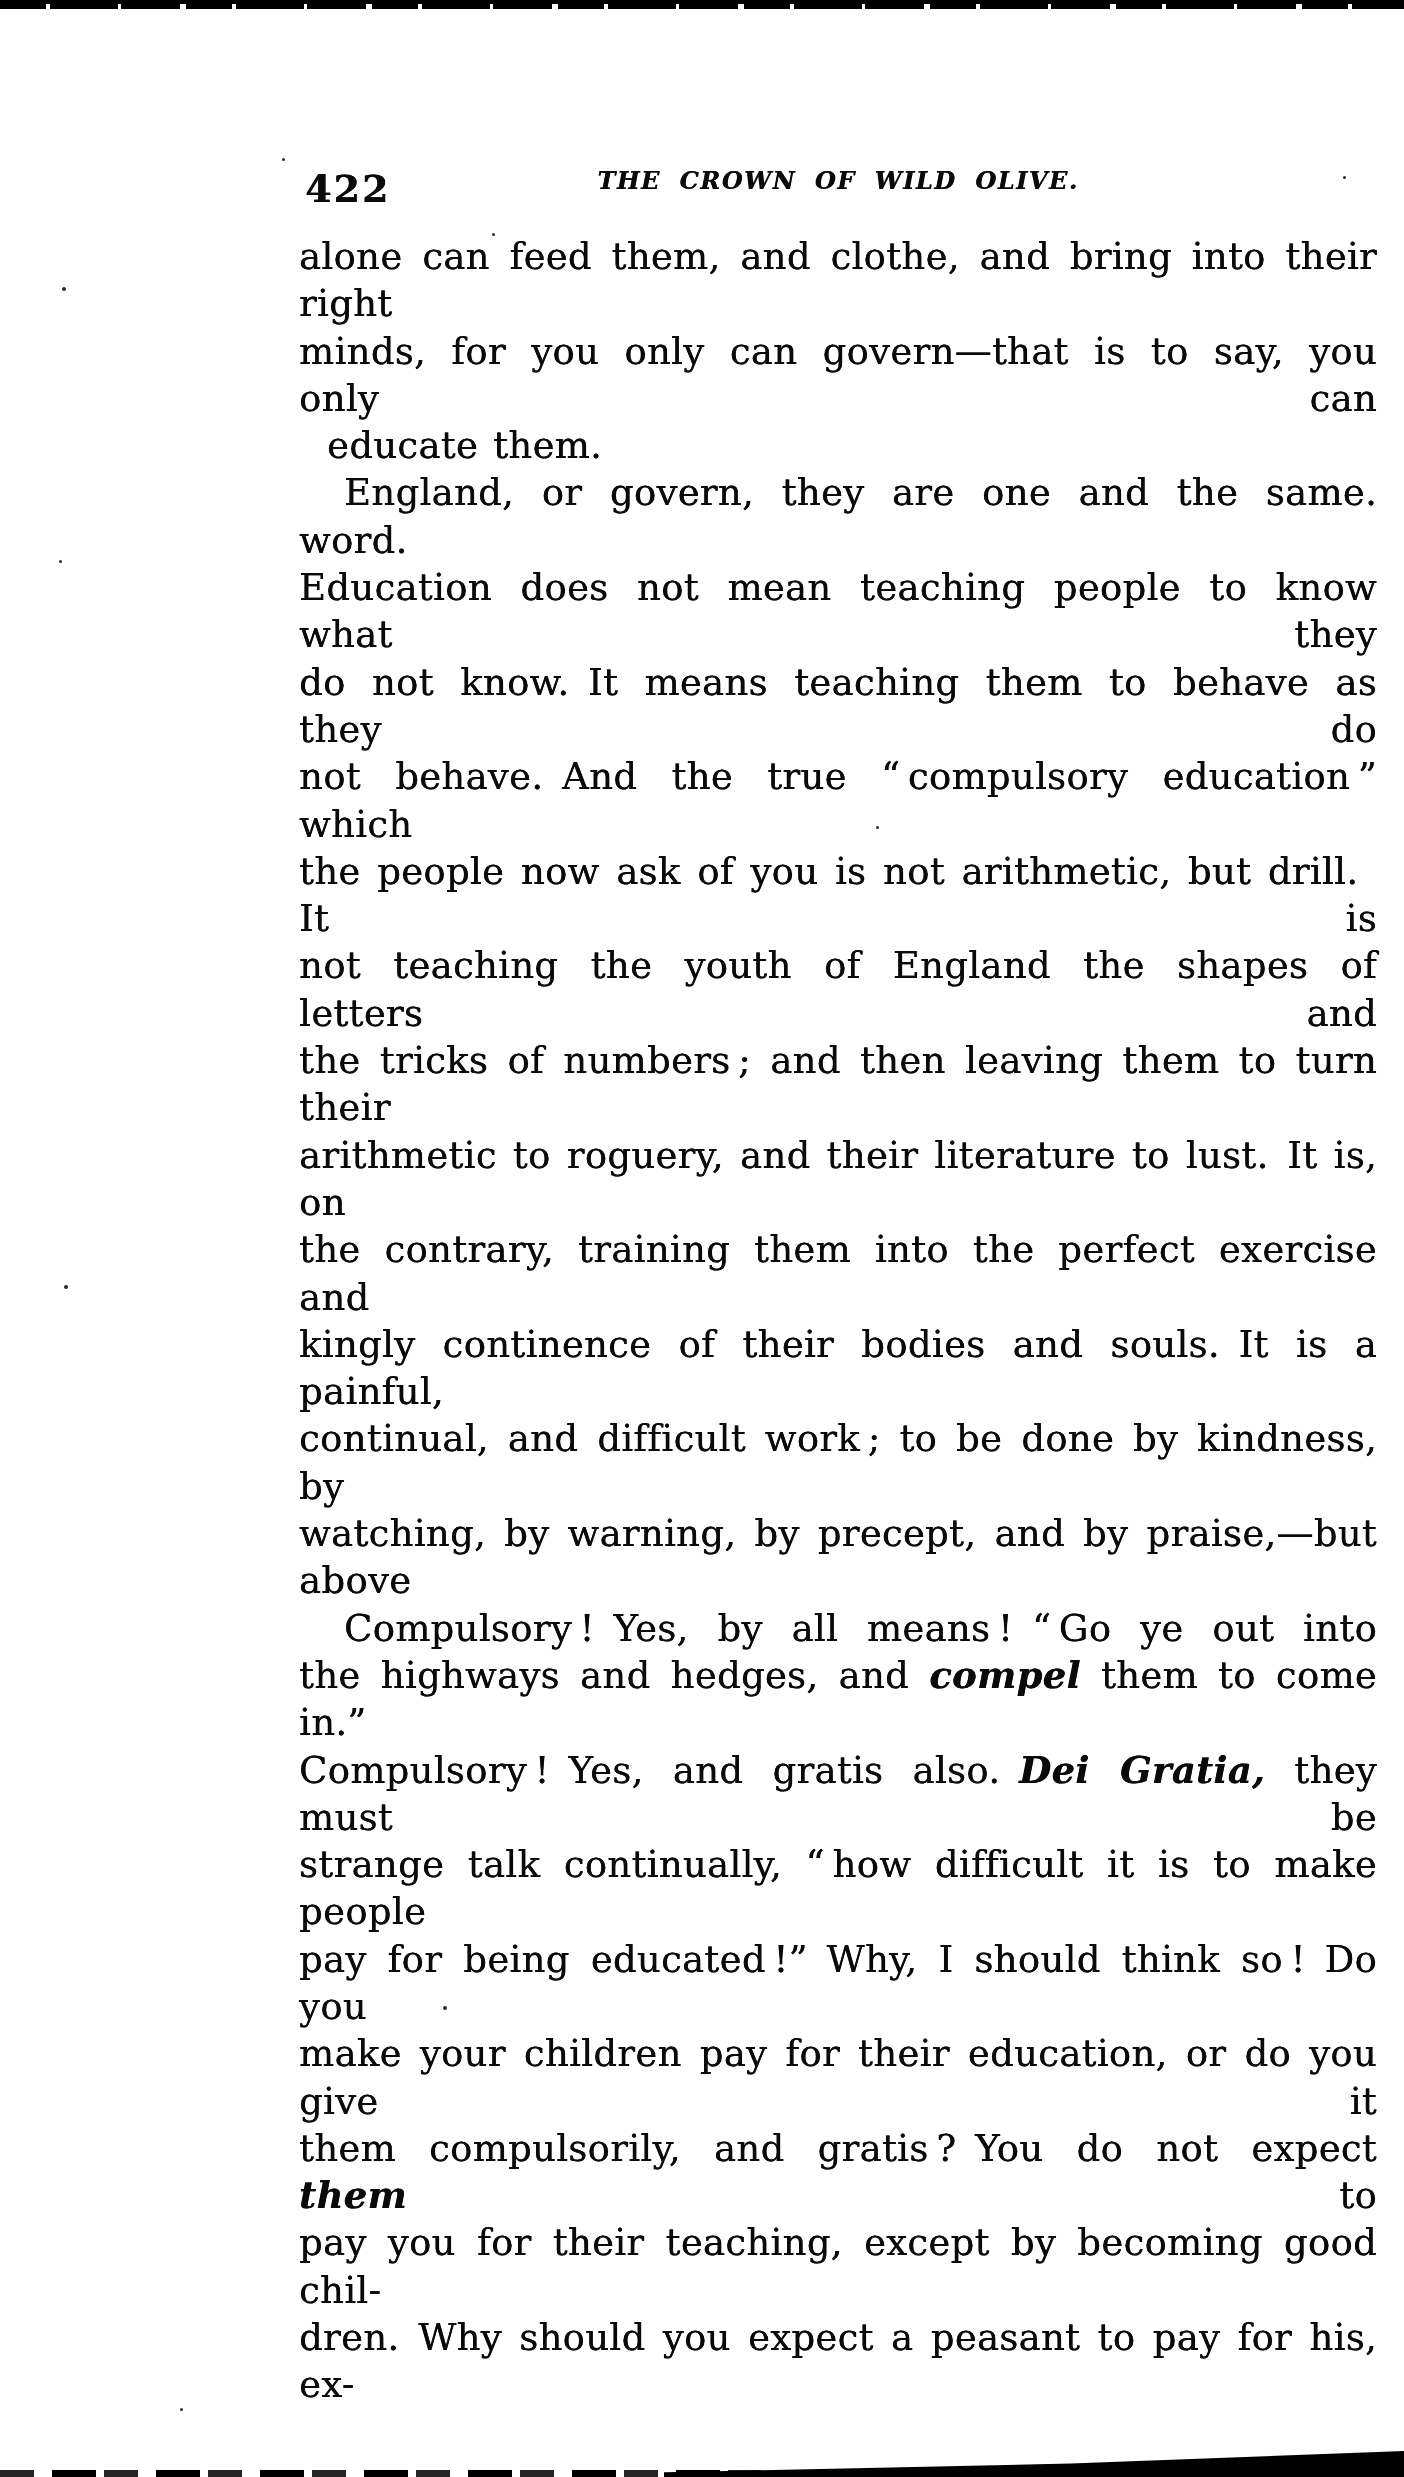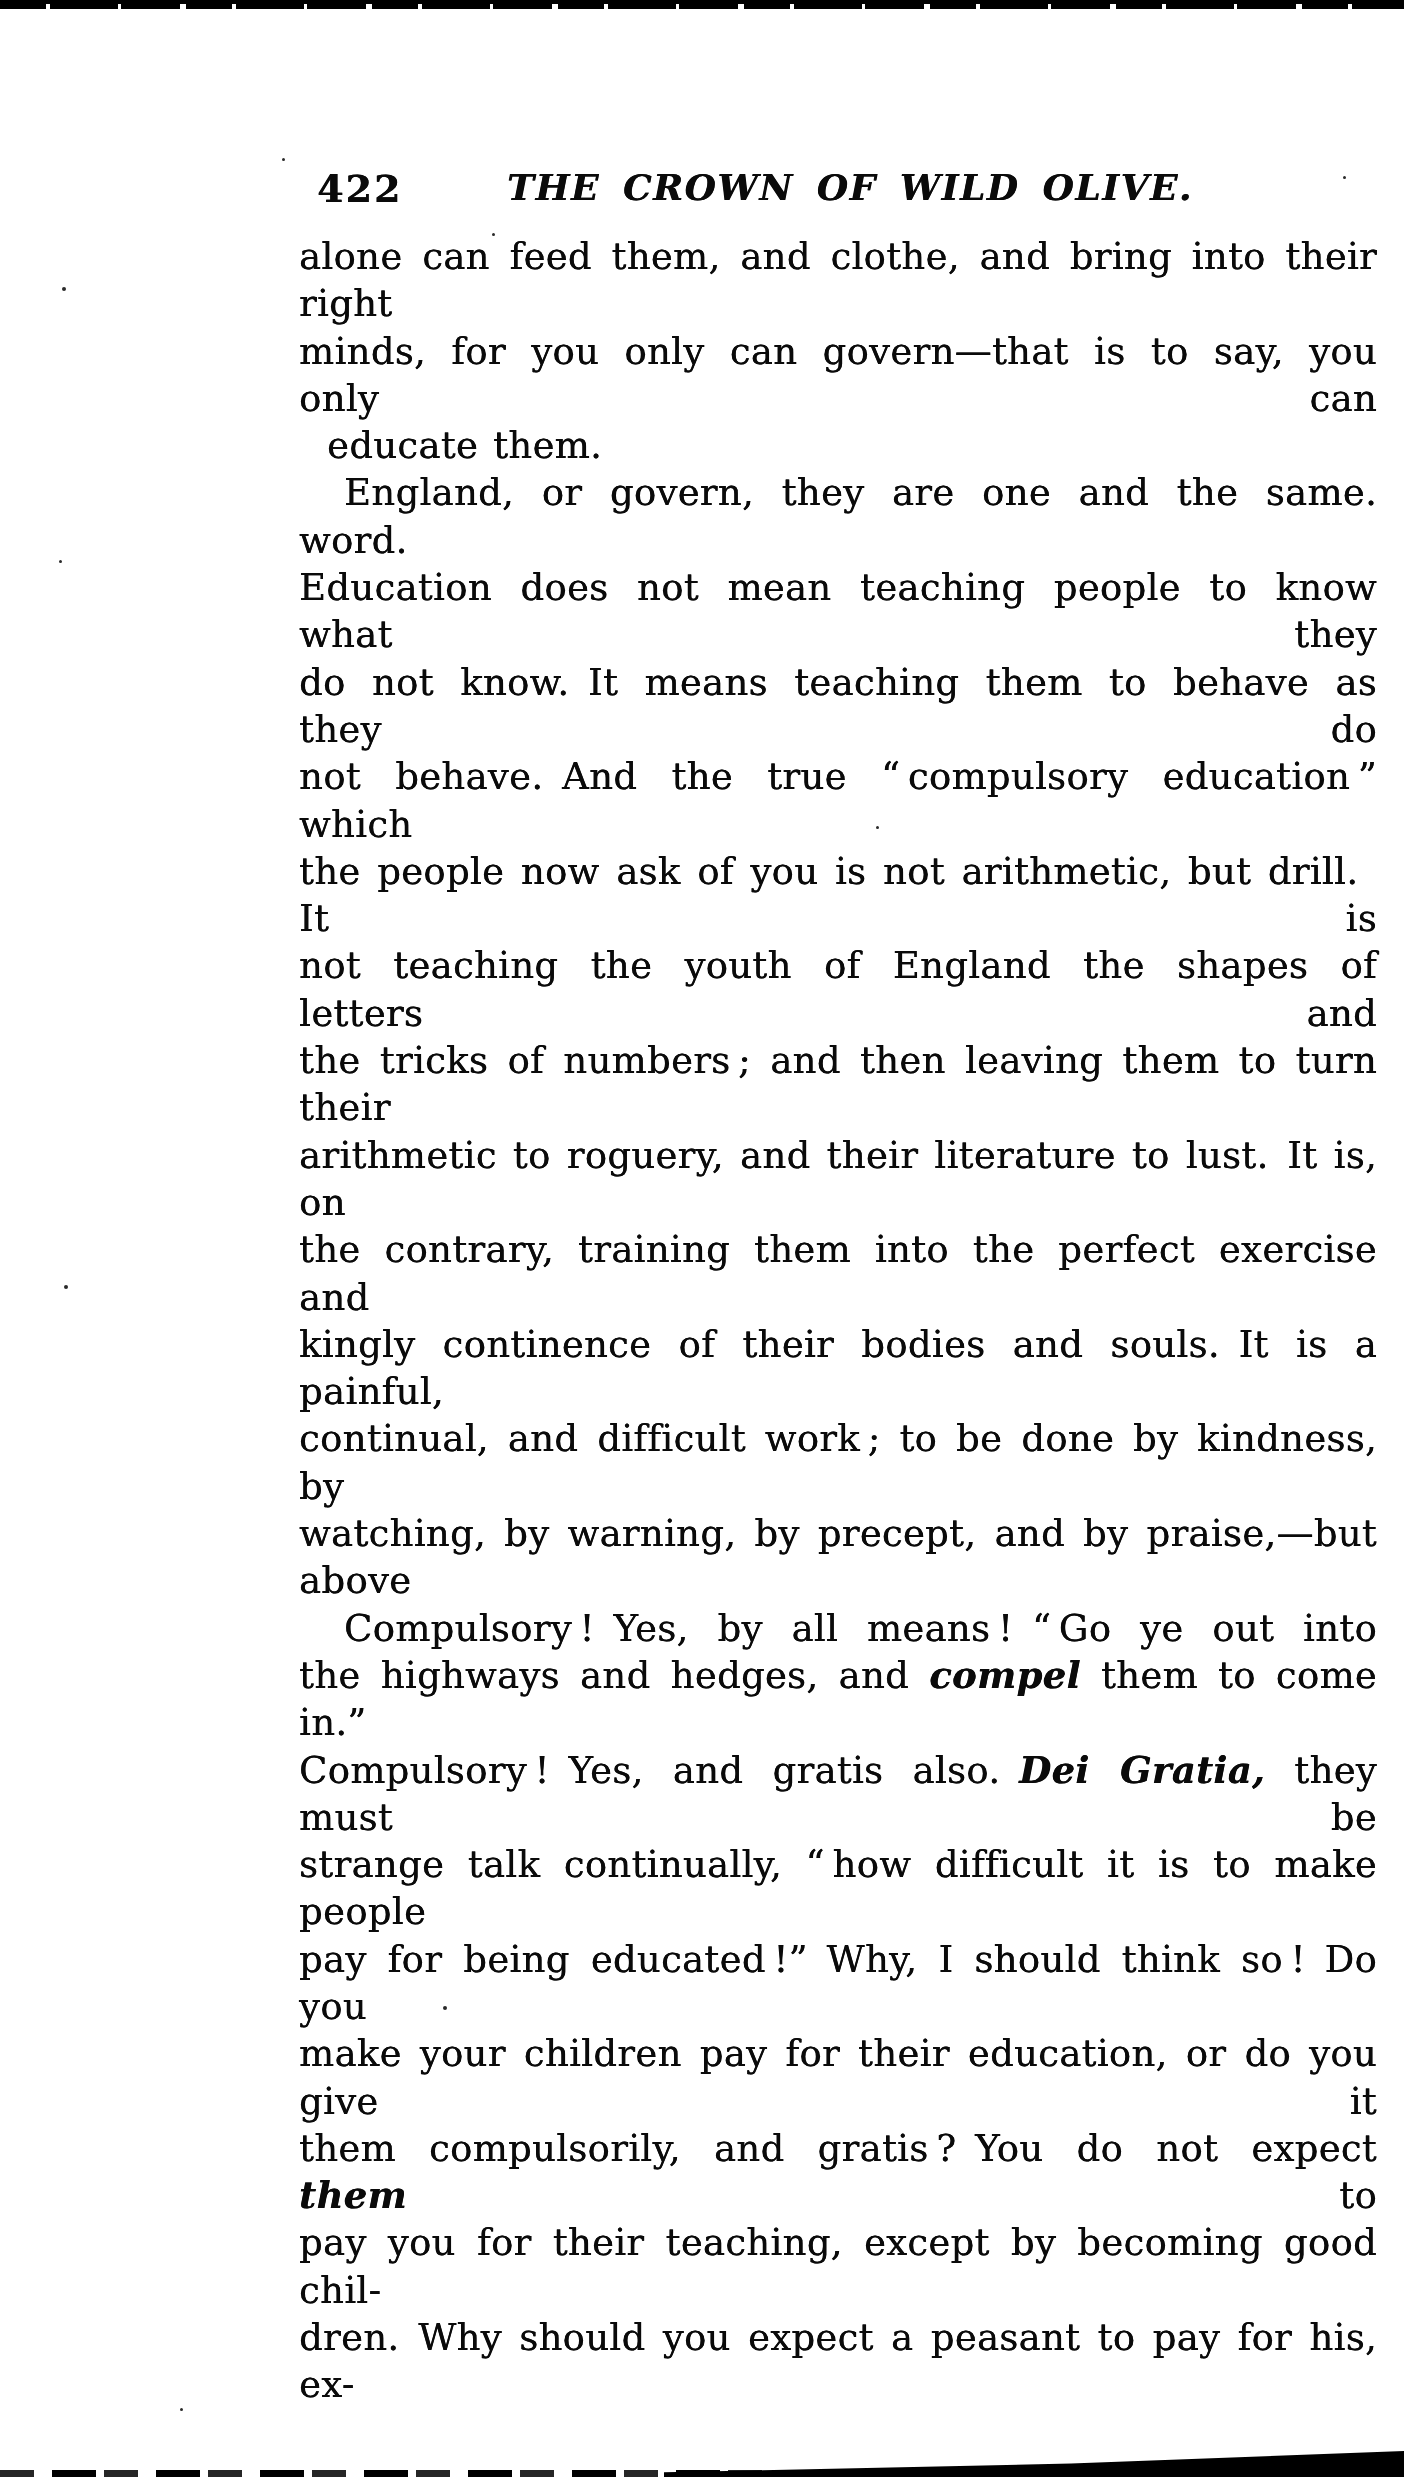--- a/index.html
+++ b/index.html
@@ -27,29 +27,29 @@
     position:absolute;bottom:0;left:0;width:100%;height:7px;
     background:repeating-linear-gradient(90deg,
       rgba(0,0,0,.85) 0 34px, rgba(0,0,0,0) 34px 52px,
       #000 52px 96px, rgba(0,0,0,0) 96px 104px);
   }
   .scan-bottom-wedge{
     position:absolute;bottom:0;right:0;width:740px;height:26px;background:#000;
     clip-path:polygon(0 82%, 55% 48%, 100% 0, 100% 100%, 0 100%);
   }
   .content{position:absolute;left:299px;top:0;width:1078px;}
-  .header{position:absolute;top:166px;left:12px;width:100%;height:48px;}
+  .header{position:absolute;top:166px;left:0;width:100%;height:48px;}
   .pagenum{
     position:absolute;left:6px;top:0;
     font-size:38px;font-weight:700;letter-spacing:2px;
     text-shadow:0.4px 0.4px 0 #0a0a0a;
   }
   .title{
     position:absolute;left:50%;transform:translateX(-50%);top:0;
-    font-size:36px;font-style:italic;font-weight:700;
+    font-size:24px;font-style:italic;font-weight:700;
     letter-spacing:1.5px;word-spacing:9px;white-space:nowrap;
     text-shadow:0.4px 0.4px 0 #0a0a0a;
   }
   .bodytext{
     position:absolute;top:233px;left:0;width:100%;
     font-size:37px;line-height:47.3px;
     letter-spacing:0.3px;word-spacing:3px;
     text-shadow:0.3px 0.3px 0 #0a0a0a;
   }
   .line{text-align:justify;text-align-last:justify;}

